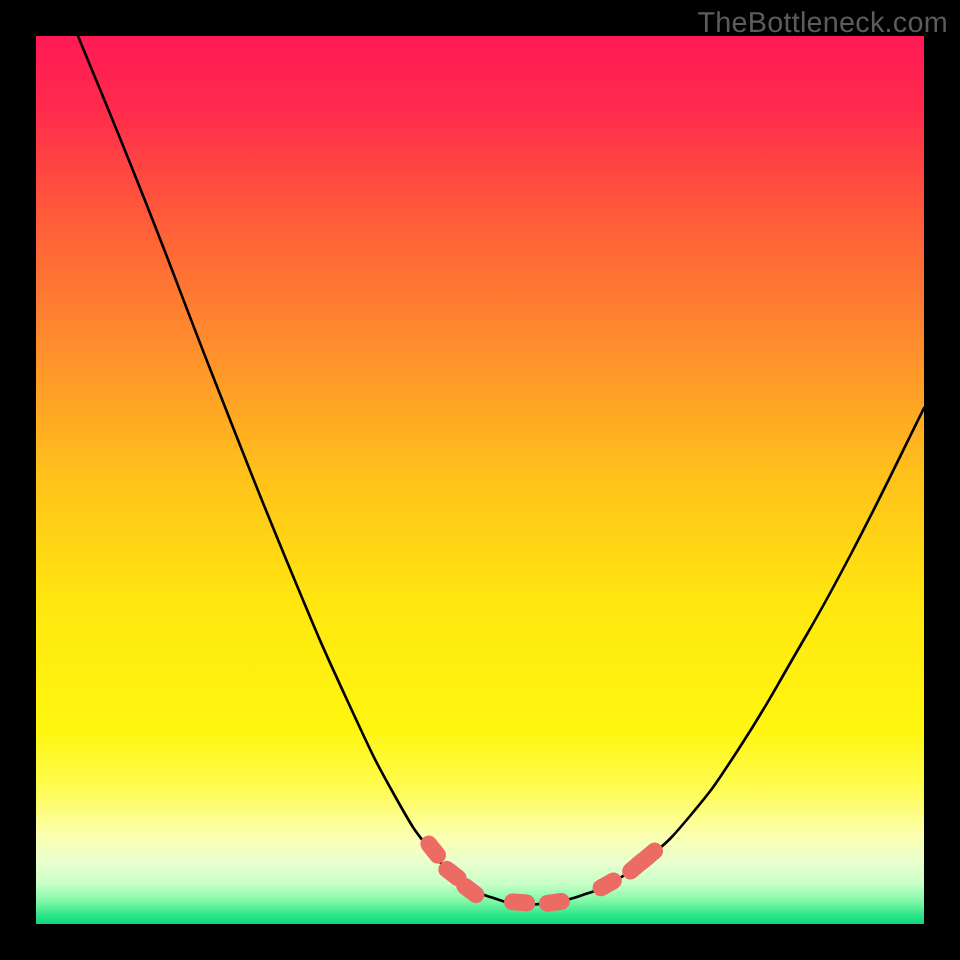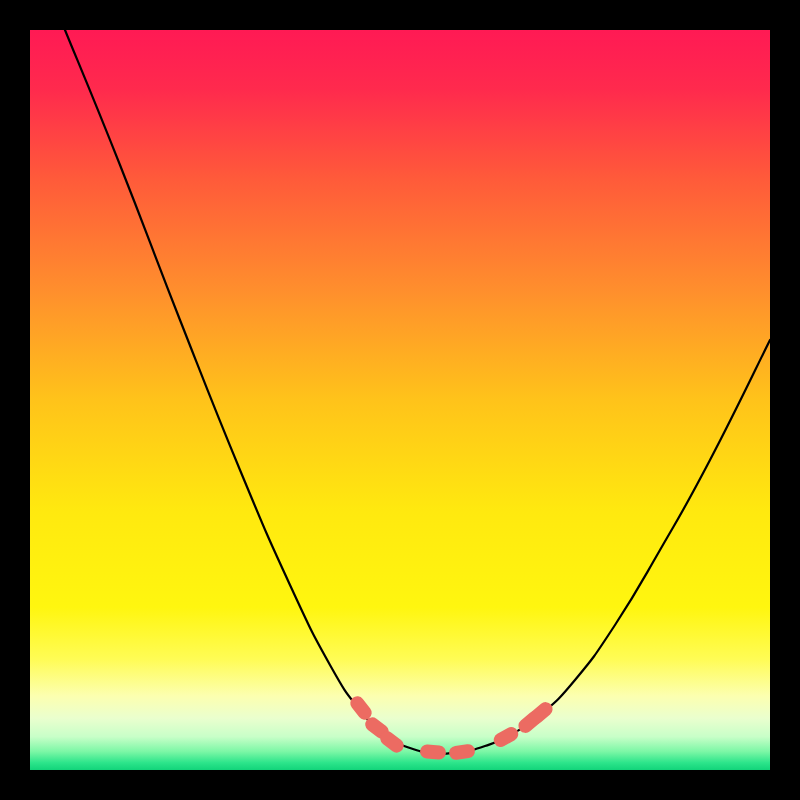--- a/index.html
+++ b/index.html
@@ -87,13 +87,14 @@
           <rect x="-13" y="-7" width="26" height="14" rx="7" ry="7" fill="#ec6b62" transform="translate(362 712) rotate(37.234833981574674)"></rect>
           <rect x="-13" y="-7" width="26" height="14" rx="7" ry="7" fill="#ec6b62" transform="translate(403 722) rotate(4.573921259900861)"></rect>
           <rect x="-13" y="-7" width="26" height="14" rx="7" ry="7" fill="#ec6b62" transform="translate(432 722) rotate(-7.96961039432136)"></rect>
           <rect x="-13" y="-7" width="26" height="14" rx="7" ry="7" fill="#ec6b62" transform="translate(476 707) rotate(-29.407189060733653)"></rect>
           <rect x="-13" y="-7" width="26" height="14" rx="7" ry="7" fill="#ec6b62" transform="translate(500 692) rotate(-40.23635830927382)"></rect>
           <rect x="-13" y="-7" width="26" height="14" rx="7" ry="7" fill="#ec6b62" transform="translate(511 683) rotate(-40.23635830927382)"></rect>
         </g>
     </svg>
   </div>
 
+  <div class="watermark">TheBottleneck.com</div>
 </div>
 
 </body></html>

